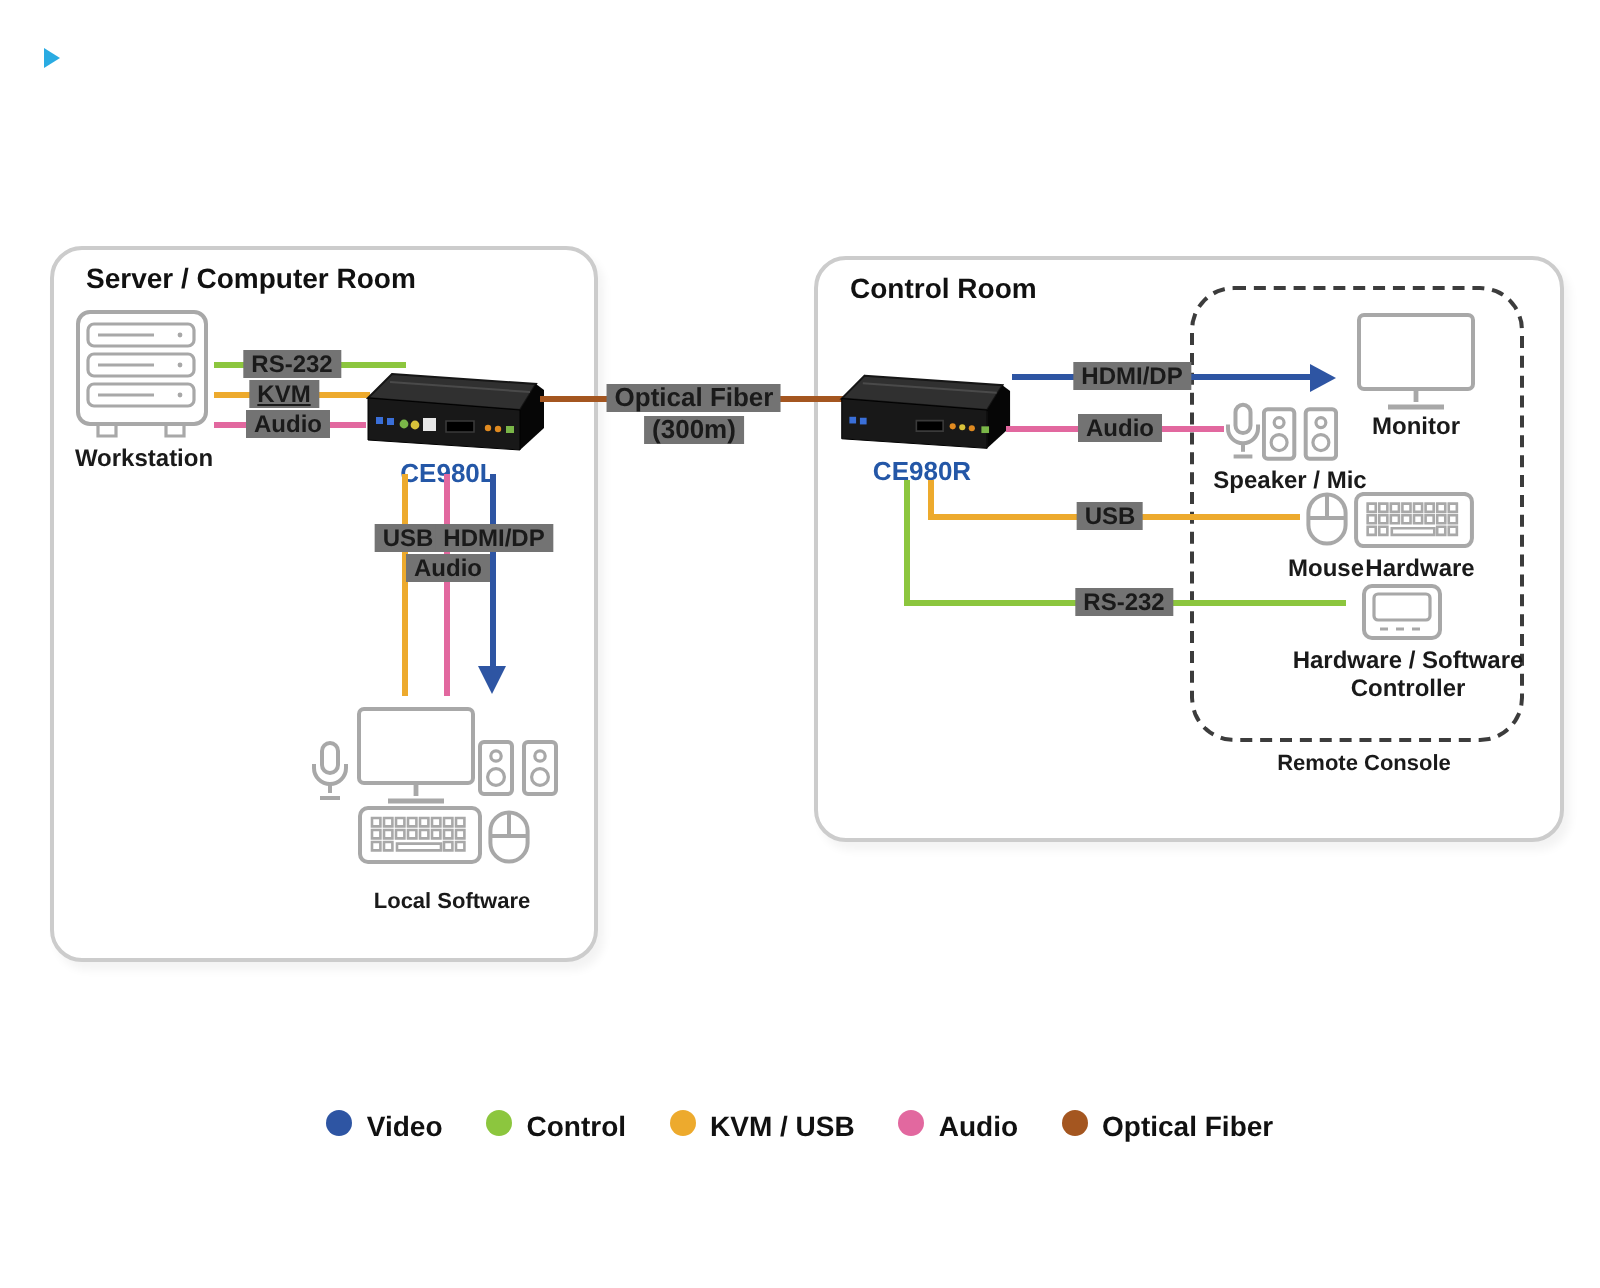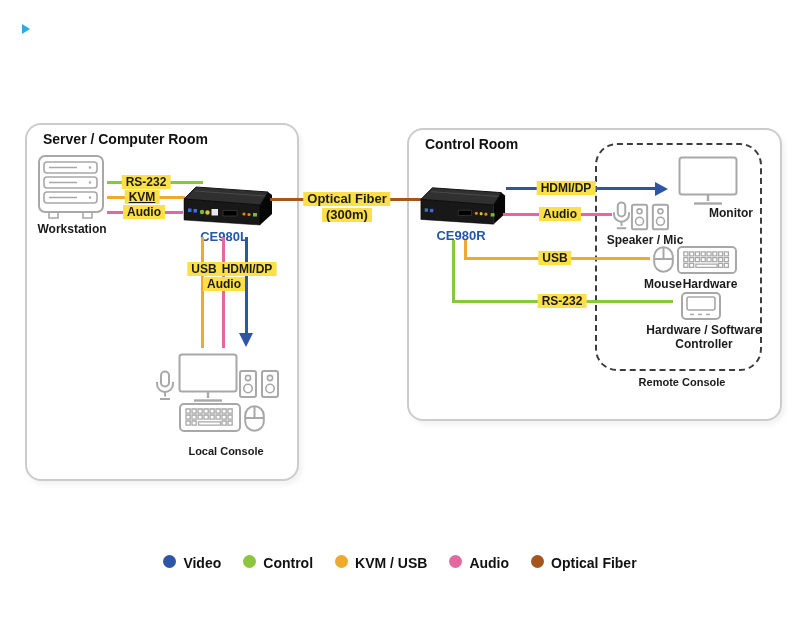--- a/index.html
+++ b/index.html
@@ -33,21 +33,21 @@
   .c-fiber{background:var(--fiber,#a45620);}
 
   .arrow-right{position:absolute;width:0;height:0;
     border-top:7px solid transparent;border-bottom:7px solid transparent;
     border-left:13px solid var(--video,#2e55a3);}
   .arrow-down{position:absolute;width:0;height:0;
     border-left:7px solid transparent;border-right:7px solid transparent;
     border-top:14px solid var(--video,#2e55a3);}
 
   
-  .link-label{position:absolute;transform:translateX(-50%);background:#fde047;padding:0 4px;
+  .link-label{position:absolute;transform:translateX(-50%);background:#737373;padding:0 4px;
     font-size:12px;font-weight:bold;white-space:nowrap;line-height:14px;}
   .caption{position:absolute;transform:translateX(-50%);font-size:12px;font-weight:bold;white-space:nowrap;line-height:14px;color:#1a1a1a;}
   .caption.big{font-size:11px;}
   .device-label{position:absolute;transform:translateX(-50%);font-size:13px;font-weight:bold;color:var(--label-blue,#2457a7);white-space:nowrap;}
 
   .icon-svg{position:absolute;}
   .icon-svg *{vector-effect:non-scaling-stroke;}
 
   
   #legend{position:absolute;left:0;right:0;top:555px;display:flex;justify-content:center;align-items:center;gap:22px;}
@@ -157,21 +157,21 @@
         <rect x="19.5" y="18.8" width="22" height="3.4"></rect>
         <rect x="43" y="18" width="4.2" height="4.2"></rect>
         <rect x="49" y="18" width="4.2" height="4.2"></rect>
     </g>
   </svg>
   <svg class="icon-svg" style="left:244px;top:405px;" width="21" height="27" viewBox="0 0 21 27" fill="none" stroke="#a8a8a8" stroke-width="2">
     <rect x="1.2" y="1.2" width="18.6" height="24.6" rx="9.3"></rect>
     <path d="M10.5,1.2 V13"></path>
     <path d="M1.2,13 H19.8"></path>
   </svg>
-  <div class="caption big" style="left:226px;top:444px;">Local Console</div>
+  <div class="caption big" style="left:226px;top:444px;">Local Software</div>
 
   <div class="h-line c-fiber" style="left:270px;top:198px;width:152px;"></div>
   <div class="link-label" style="left:347px;top:192px;font-size:13px;">Optical Fiber</div>
   <div class="link-label" style="left:347px;top:208px;font-size:13px;">(300m)</div>
 
   <svg class="icon-svg" style="left:417px;top:184px;" width="90" height="44" viewBox="0 0 94 46">
     <polygon points="16,4 88,9 80,22 4,16" fill="#303030" stroke="#161616" stroke-width="1"></polygon>
     <polygon points="80,22 88,9 92,12 92,31 80,42" fill="#060606"></polygon>
     <polygon points="4,16 80,22 80,42 4,37" fill="#181818" stroke="#000" stroke-width="0.5"></polygon>
     <path d="M15,8 L85,13" stroke="#4a4a4a" stroke-width="1"></path>
@@ -198,21 +198,21 @@
 
   <div class="v-line c-control" style="left:452px;top:240px;height:63px;"></div>
   <div class="h-line c-control" style="left:452px;top:300px;width:221px;"></div>
   <div class="link-label" style="left:562px;top:294px;">RS-232</div>
 
   <svg class="icon-svg" style="left:678px;top:156px;" width="60" height="51" viewBox="0 0 60 51" fill="none" stroke="#a8a8a8">
     <rect x="1.5" y="1.5" width="57" height="37" rx="2.5" stroke-width="2"></rect>
     <path d="M30,39 v6" stroke-width="2.4"></path>
     <path d="M16,47.5 h28" stroke-width="2.4"></path>
   </svg>
-  <div class="caption" style="left:708px;top:206px;margin-left:23px;">Monitor</div>
+  <div class="caption" style="left:708px;top:206px;">Monitor</div>
 
   <svg class="icon-svg" style="left:612px;top:201px;" width="19" height="31" viewBox="0 0 20 33" fill="none" stroke="#a8a8a8" stroke-width="2">
     <rect x="6" y="1.5" width="8" height="15" rx="4"></rect>
     <path d="M2,12 v2 a8,8 0 0 0 16,0 v-2"></path>
     <path d="M10,22.5 v4"></path>
     <path d="M5,29 h10"></path>
   </svg>
   <svg class="icon-svg" style="left:631px;top:203px;" width="38" height="28" viewBox="0 0 40 28" fill="none" stroke="#a8a8a8">
     <rect x="1" y="1" width="16" height="26" rx="2" stroke-width="2"></rect>
     <rect x="23" y="1" width="16" height="26" rx="2" stroke-width="2"></rect>

